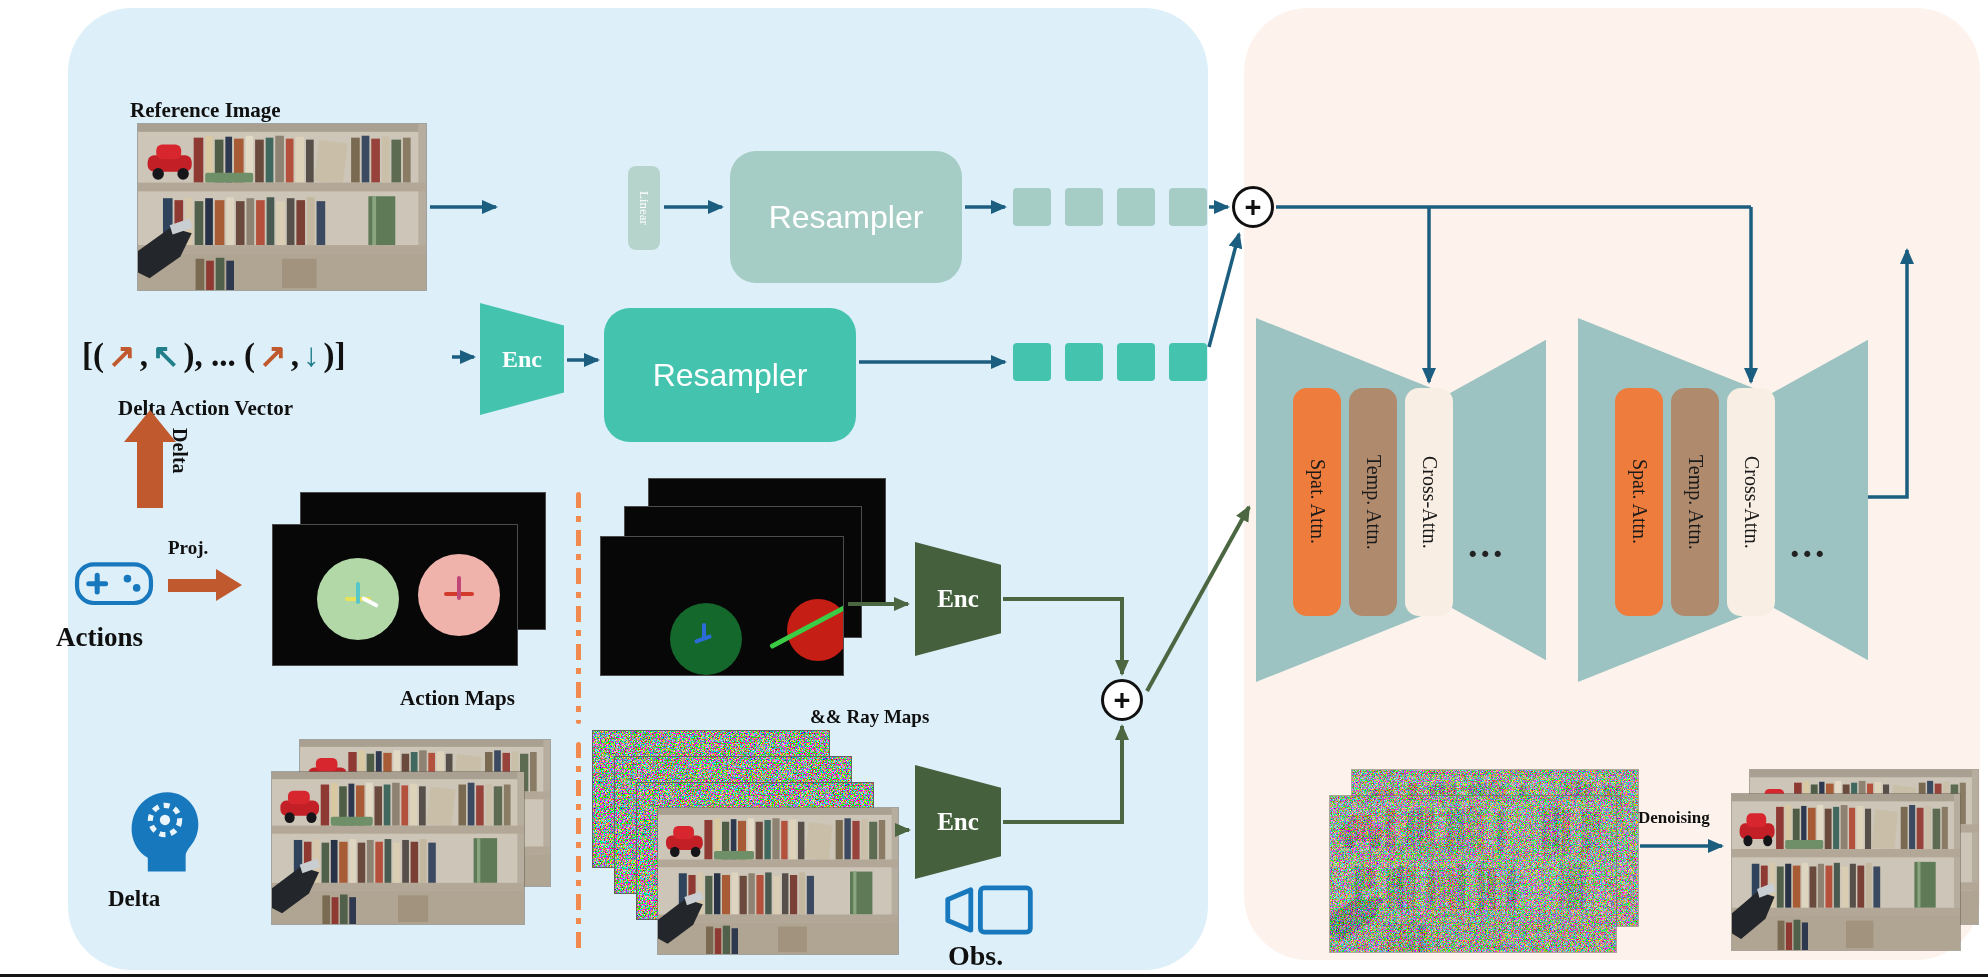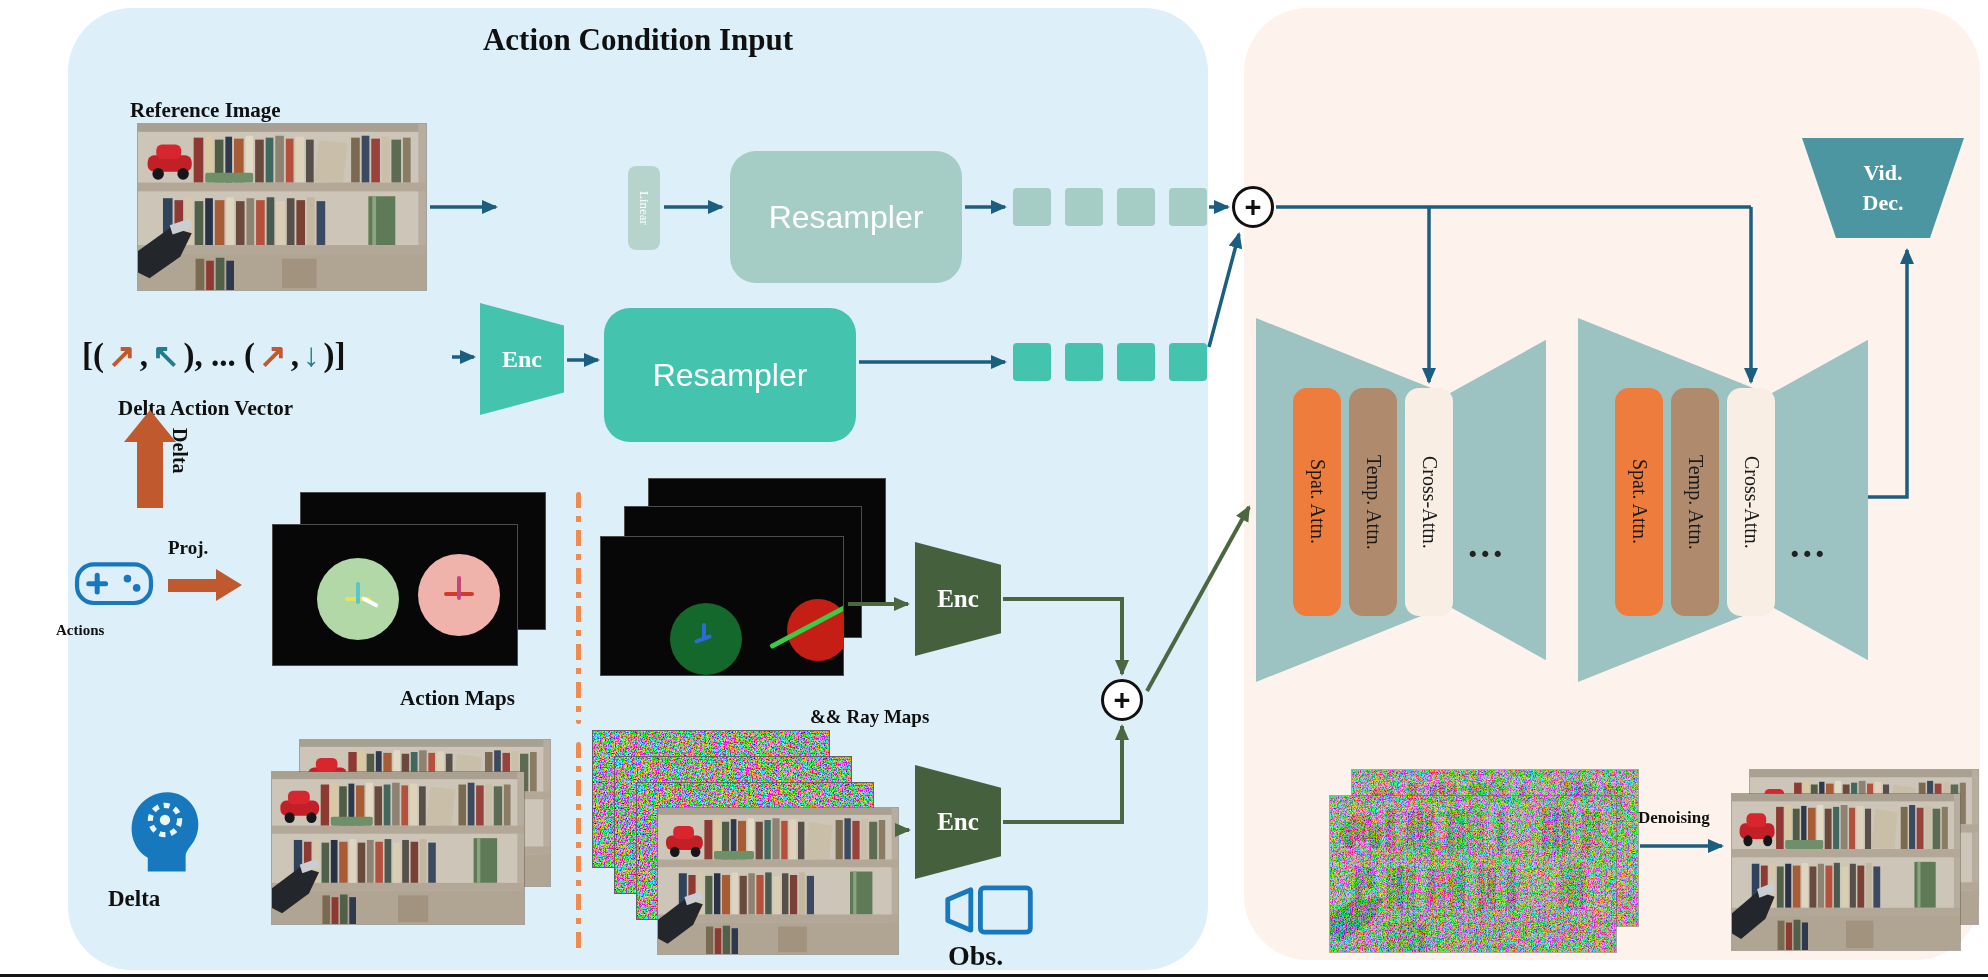--- a/index.html
+++ b/index.html
@@ -110,21 +110,20 @@
         <rect x="150" y="138" width="36" height="30" fill="#a2937e"></rect>
         <path d="M 0 130 L 34 106 L 56 112 L 44 136 L 12 158 L 0 152 Z" fill="#23262a"></path>
         <rect x="34" y="100" width="22" height="10" fill="#c9ced3" transform="rotate(-18 45 105)"></rect>
       </g>
     </defs>
   </svg>
 
   <div class="panel" style="left:68px; top:8px; width:1140px; height:962px; background:#ddeff9;"></div>
   <div class="panel" style="left:1244px; top:8px; width:736px; height:952px; background:#fdf3ec;"></div>
 
-  <div class="title" style="left:68px; top:22px; width:1140px;">Action Condition Input</div>
 
   <div class="lbl" style="left:130px; top:98px; width:240px; font-size:21px; text-align:left;">Reference Image</div>
   <svg class="photo" style="left:138px; top:124px; width:288px; height:166px;" viewBox="0 0 300 170" preserveAspectRatio="none">
       <use href="#bookshelf"></use>
     </svg>
 
   <div class="abs" style="left:628px; top:166px; width:32px; height:84px; background:#b6d4cc; border-radius:8px; display:flex; align-items:center; justify-content:center;">
     <span class="vtext" style="color:#ffffff; font-size:13px;">Linear</span>
   </div>
   <div class="rounded" style="left:730px; top:140px; width:232px; height:132px; background:#a6cdc5; font-size:32px;">
@@ -164,21 +163,21 @@
   <div class="abs" style="left:124px; top:410px; width:0; height:0; border-left:26px solid transparent; border-right:26px solid transparent; border-bottom:32px solid #c05a2e;"></div>
   <div class="abs" style="left:137px; top:440px; width:26px; height:68px; background:#c05a2e;"></div>
   <div class="abs vtext" style="left:168px; top:428px; font-weight:700; font-size:20px; color:#101010;">Delta</div>
 
   <svg class="abs" style="left:72px; top:548px; width:84px; height:68px;" viewBox="0 0 100 70">
     <rect x="6" y="14" width="88" height="46" rx="20" stroke="#1878be" stroke-width="5" fill="none"></rect>
     <path d="M 30 27 V 47 M 20 37 H 40" stroke="#1878be" stroke-width="6" fill="none" stroke-linecap="round"></path>
     <circle cx="66" cy="31" r="4.5" fill="#1878be"></circle>
       <circle cx="77" cy="42" r="4.5" fill="#1878be"></circle>
   </svg>
-  <div class="lbl" style="left:56px; top:622px; width:116px; font-size:15px;">Actions</div>
+  <div class="lbl" style="left:56px; top:622px; width:116px; font-size:27px;">Actions</div>
 
   <div class="lbl" style="left:168px; top:537px; width:80px; font-size:19px; font-weight:600;">Proj.</div>
   <div class="abs" style="left:168px; top:579px; width:50px; height:13px; background:#c05a2e;"></div>
   <div class="abs" style="left:216px; top:569px; width:0; height:0; border-top:16px solid transparent; border-bottom:16px solid transparent; border-left:26px solid #c05a2e;"></div>
 
   <div class="blackframe" style="left:300px; top:492px; width:246px; height:138px;"></div>
   <div class="blackframe" style="left:272px; top:524px; width:246px; height:142px;">
     <div class="cmark" style="left:44px; top:33px; width:82px; height:82px; background:#b2d8a8;">
       <div class="axis" style="left:28px; top:39px; width:26px; height:4px; background:#e8e25a;"></div>
       <div class="axis" style="left:39px; top:24px; width:4px; height:22px; background:#58c7c7;"></div>
@@ -240,24 +239,20 @@
   <div class="trap" style="left:915px; top:765px; width:86px; height:114px; background:#44603c; font-size:25px; clip-path:polygon(0 0,100% 20%,100% 80%,0 100%);">
     <span>Enc</span>
   </div>
 
   <svg class="abs" style="left:942px; top:880px; width:96px; height:60px;" viewBox="0 0 100 62">
     <path d="M 6 20 L 30 10 L 30 52 L 6 42 Z" fill="none" stroke="#1878be" stroke-width="5" stroke-linejoin="round"></path>
     <rect x="40" y="8" width="52" height="46" rx="4" fill="none" stroke="#1878be" stroke-width="5"></rect>
   </svg>
   <div class="lbl" style="left:948px; top:940px; width:84px; font-size:28px;">Obs.</div>
 
-  <div class="trap" style="left:1802px; top:138px; width:162px; height:100px; background:#4b96a1; font-size:22px; clip-path:polygon(0 0,100% 0,79% 100%,21% 100%); flex-direction:column; line-height:1.35; z-index:2;">
-    <span>Vid.</span>
-    <span>Dec.</span>
-  </div>
 
   <div class="block" style="left:1256px; top:318px; width:290px; height:364px;"></div>
   <div class="bar" style="left:1293px; top:388px; background:#ee7c3c;">Spat. Attn.</div>
   <div class="bar" style="left:1349px; top:388px; background:#b08a6d;">Temp. Attn.</div>
   <div class="bar" style="left:1405px; top:388px; background:#f8eee3;">Cross-Attn.</div>
   <div class="dots" style="left:1468px; top:522px;">...</div>
 
   <div class="block" style="left:1578px; top:318px; width:290px; height:364px;"></div>
   <div class="bar" style="left:1615px; top:388px; background:#ee7c3c;">Spat. Attn.</div>
   <div class="bar" style="left:1671px; top:388px; background:#b08a6d;">Temp. Attn.</div>

